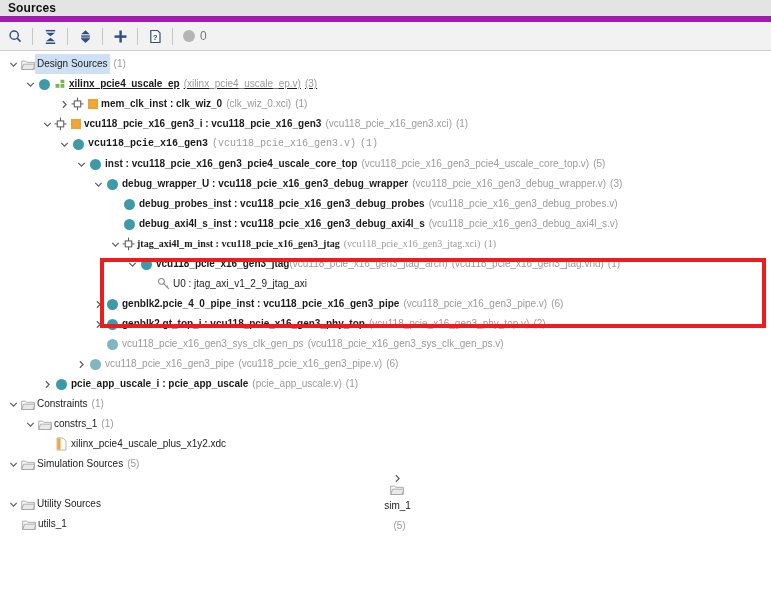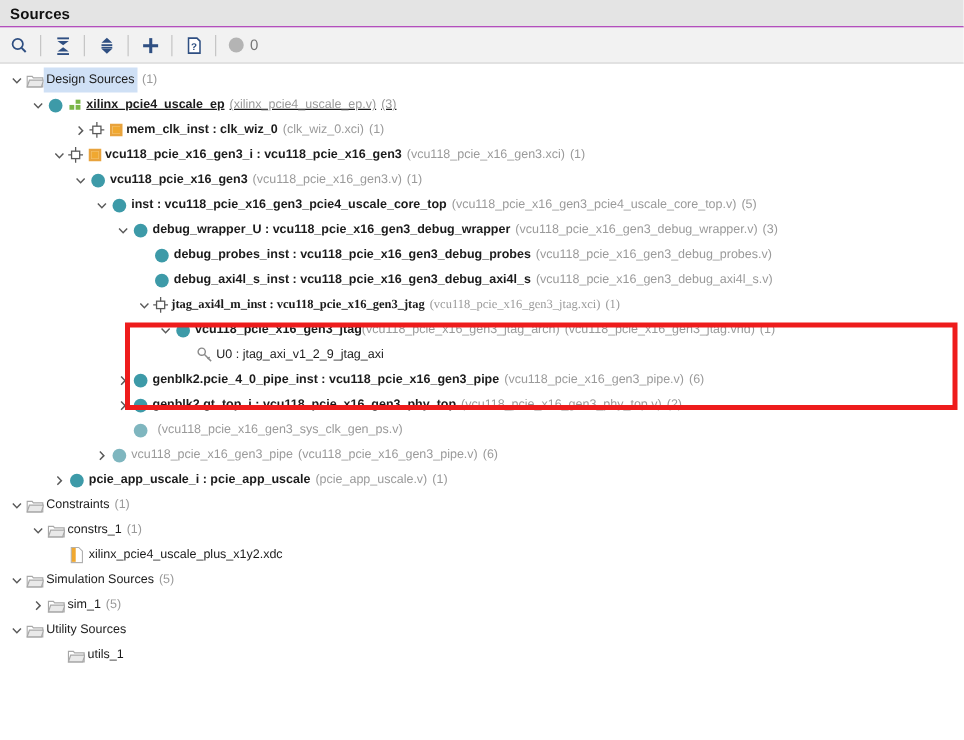--- a/index.html
+++ b/index.html
@@ -9,21 +9,21 @@
     font-family:"Liberation Sans", sans-serif;
     font-size:12px;
     color:#1b1b1b;
     overflow:hidden;
     position:relative;
   }
   
   #titlebar{
     height:22px;
     background:#e4e4e4;
-    border-bottom:1px solid #a21caf;
+    border-bottom:6px solid #a21caf;
     display:flex;align-items:center;
     padding-left:8px;
     box-sizing:border-box;
   }
   #titlebar .title{
     font-weight:bold;font-size:12px;color:#111;
     letter-spacing:.1px;
   }
   
   #toolbar{
@@ -255,21 +255,21 @@
       </span>
       <span class="ico narrow">
         <span class="osq">
           <i></i>
         </span>
       </span>
       <span class="lbl bold">vcu118_pcie_x16_gen3_i : vcu118_pcie_x16_gen3</span>
       <span class="meta">(vcu118_pcie_x16_gen3.xci)</span>
       <span class="cnt">(1)</span>
     </div>
-    <div class="row" style="padding-left: 58px;">
+    <div class="row" style="padding-left: 58px; font-family: Liberation Mono, monospace;">
       <span class="twisty">
         <svg width="9" height="9" viewBox="0 0 10 10">
           <polyline points="1.4,3.2 5,6.8 8.6,3.2" fill="none" stroke="#5a5a5a" stroke-width="1.3"></polyline>
         </svg>
       </span>
       <span class="ico">
         <span class="circle"></span>
       </span>
       <span class="lbl bold">vcu118_pcie_x16_gen3</span>
       <span class="meta">(vcu118_pcie_x16_gen3.v)</span>
@@ -385,20 +385,21 @@
       </span>
       <span class="lbl bold">genblk2.gt_top_i : vcu118_pcie_x16_gen3_phy_top</span>
       <span class="meta">(vcu118_pcie_x16_gen3_phy_top.v)</span>
       <span class="cnt">(2)</span>
     </div>
     <div class="row" style="padding-left: 92px;">
       <span class="twisty empty"></span>
       <span class="ico">
         <span class="circle grey"></span>
       </span>
+      <span class="lbl grey">vcu118_pcie_x16_gen3_sys_clk_gen_ps</span>
       <span class="meta">(vcu118_pcie_x16_gen3_sys_clk_gen_ps.v)</span>
     </div>
     <div class="row" style="padding-left: 75px;">
       <span class="twisty">
         <svg width="9" height="9" viewBox="0 0 10 10">
           <polyline points="3.2,1.4 6.8,5 3.2,8.6" fill="none" stroke="#5a5a5a" stroke-width="1.3"></polyline>
         </svg>
       </span>
       <span class="ico">
         <span class="circle grey"></span>
@@ -468,21 +469,21 @@
       </span>
       <span class="ico">
         <svg width="14" height="13" viewBox="0 0 16 14">
           <path d="M0.8 3.2 h4.6 l1.1 1.3 h8.7 v8.2 h-14.4 z" fill="#ffffff" stroke="#a8a8a8" stroke-width="1.1"></path>
           <path d="M0.8 12.7 l2.1 -6.1 h13.0 l-2.1 6.1 z" fill="#e9e9e9" stroke="#a8a8a8" stroke-width="1.1"></path>
         </svg>
       </span>
       <span class="lbl">Simulation Sources</span>
       <span class="cnt">(5)</span>
     </div>
-    <div class="row" style="padding-left: 24px;">
+    <div class="row" style="padding-left: 24px; flex-direction: column;">
       <span class="twisty">
         <svg width="9" height="9" viewBox="0 0 10 10">
           <polyline points="3.2,1.4 6.8,5 3.2,8.6" fill="none" stroke="#5a5a5a" stroke-width="1.3"></polyline>
         </svg>
       </span>
       <span class="ico">
         <svg width="14" height="13" viewBox="0 0 16 14">
           <path d="M0.8 3.2 h4.6 l1.1 1.3 h8.7 v8.2 h-14.4 z" fill="#ffffff" stroke="#a8a8a8" stroke-width="1.1"></path>
           <path d="M0.8 12.7 l2.1 -6.1 h13.0 l-2.1 6.1 z" fill="#e9e9e9" stroke="#a8a8a8" stroke-width="1.1"></path>
         </svg>
@@ -497,21 +498,21 @@
         </svg>
       </span>
       <span class="ico">
         <svg width="14" height="13" viewBox="0 0 16 14">
           <path d="M0.8 3.2 h4.6 l1.1 1.3 h8.7 v8.2 h-14.4 z" fill="#ffffff" stroke="#a8a8a8" stroke-width="1.1"></path>
           <path d="M0.8 12.7 l2.1 -6.1 h13.0 l-2.1 6.1 z" fill="#e9e9e9" stroke="#a8a8a8" stroke-width="1.1"></path>
         </svg>
       </span>
       <span class="lbl">Utility Sources</span>
     </div>
-    <div class="row" style="padding-left: 40px;">
+    <div class="row" style="padding-left: 8px;">
       <span class="twisty empty"></span>
       <span class="ico">
         <svg width="14" height="13" viewBox="0 0 16 14">
           <path d="M0.8 3.2 h4.6 l1.1 1.3 h8.7 v8.2 h-14.4 z" fill="#ffffff" stroke="#a8a8a8" stroke-width="1.1"></path>
           <path d="M0.8 12.7 l2.1 -6.1 h13.0 l-2.1 6.1 z" fill="#e9e9e9" stroke="#a8a8a8" stroke-width="1.1"></path>
         </svg>
       </span>
       <span class="lbl">utils_1</span>
     </div>
   </div>

